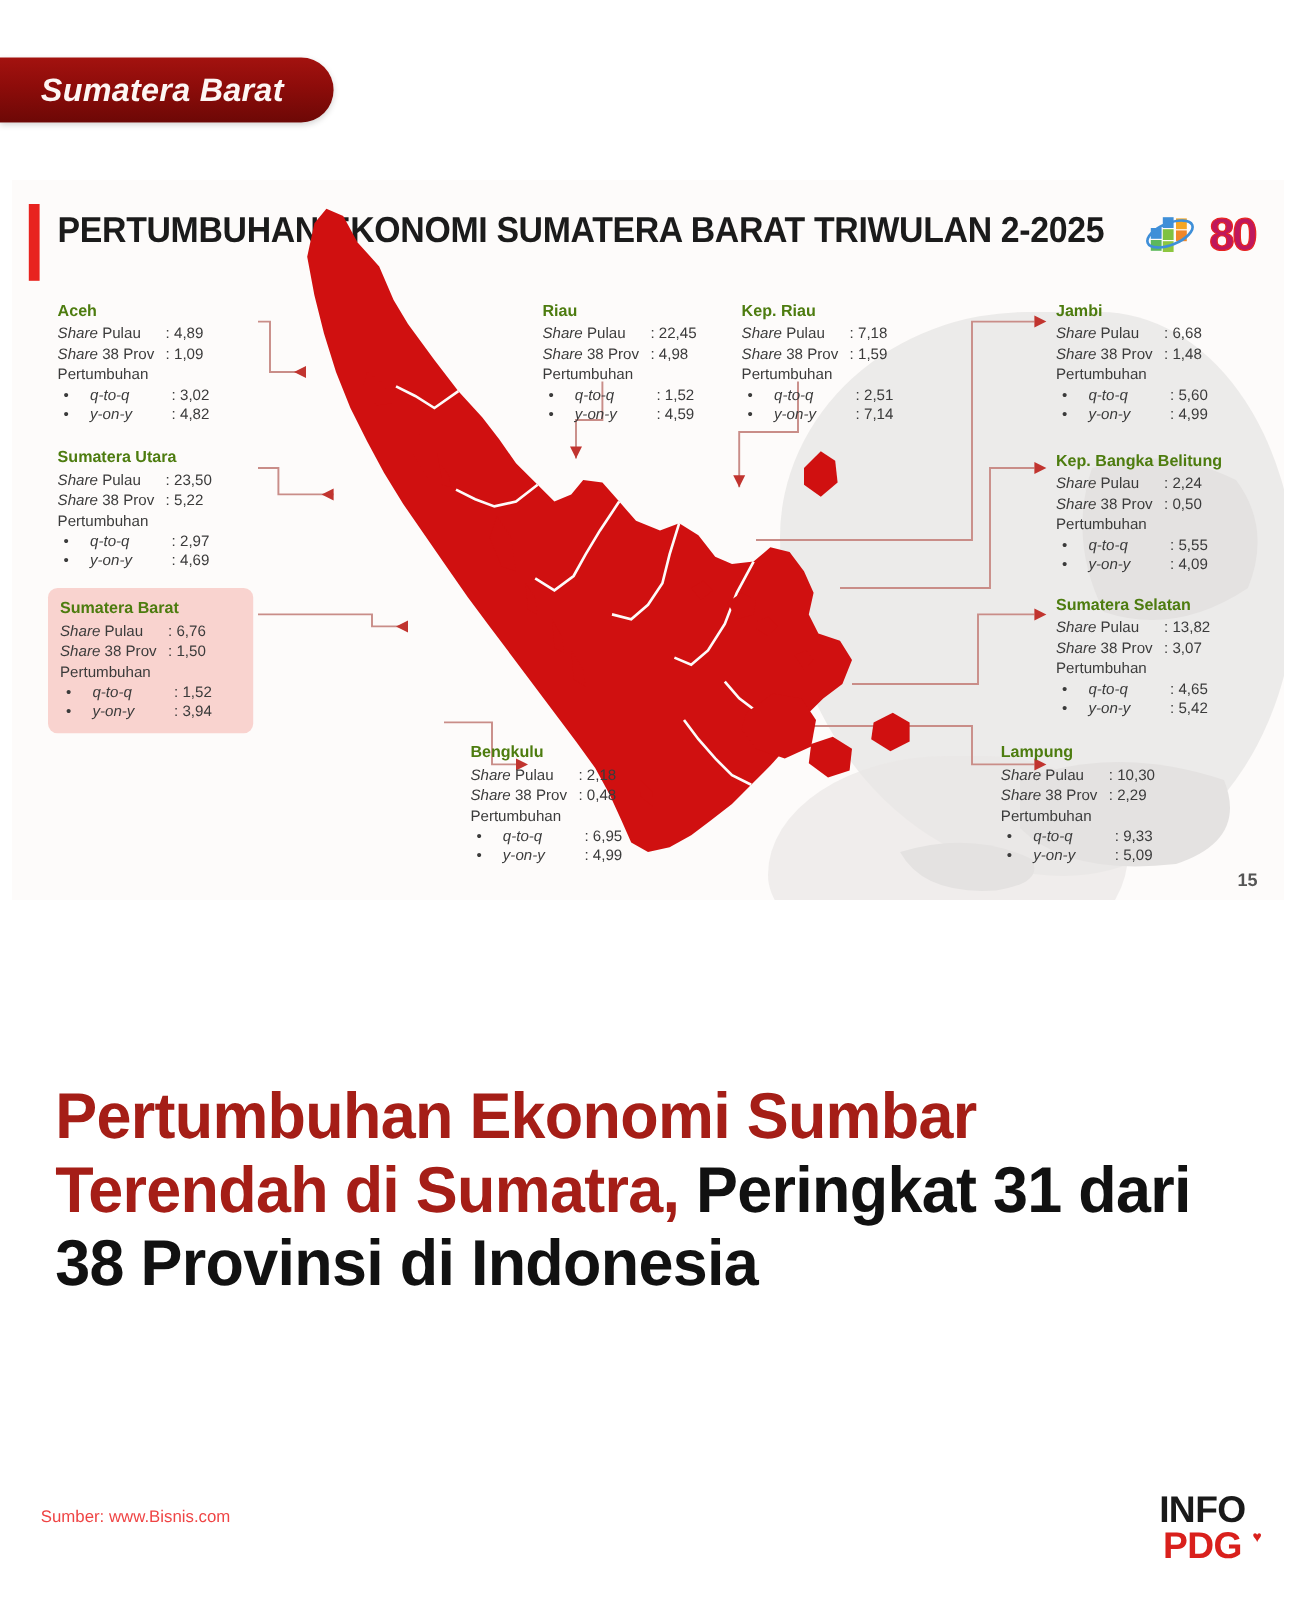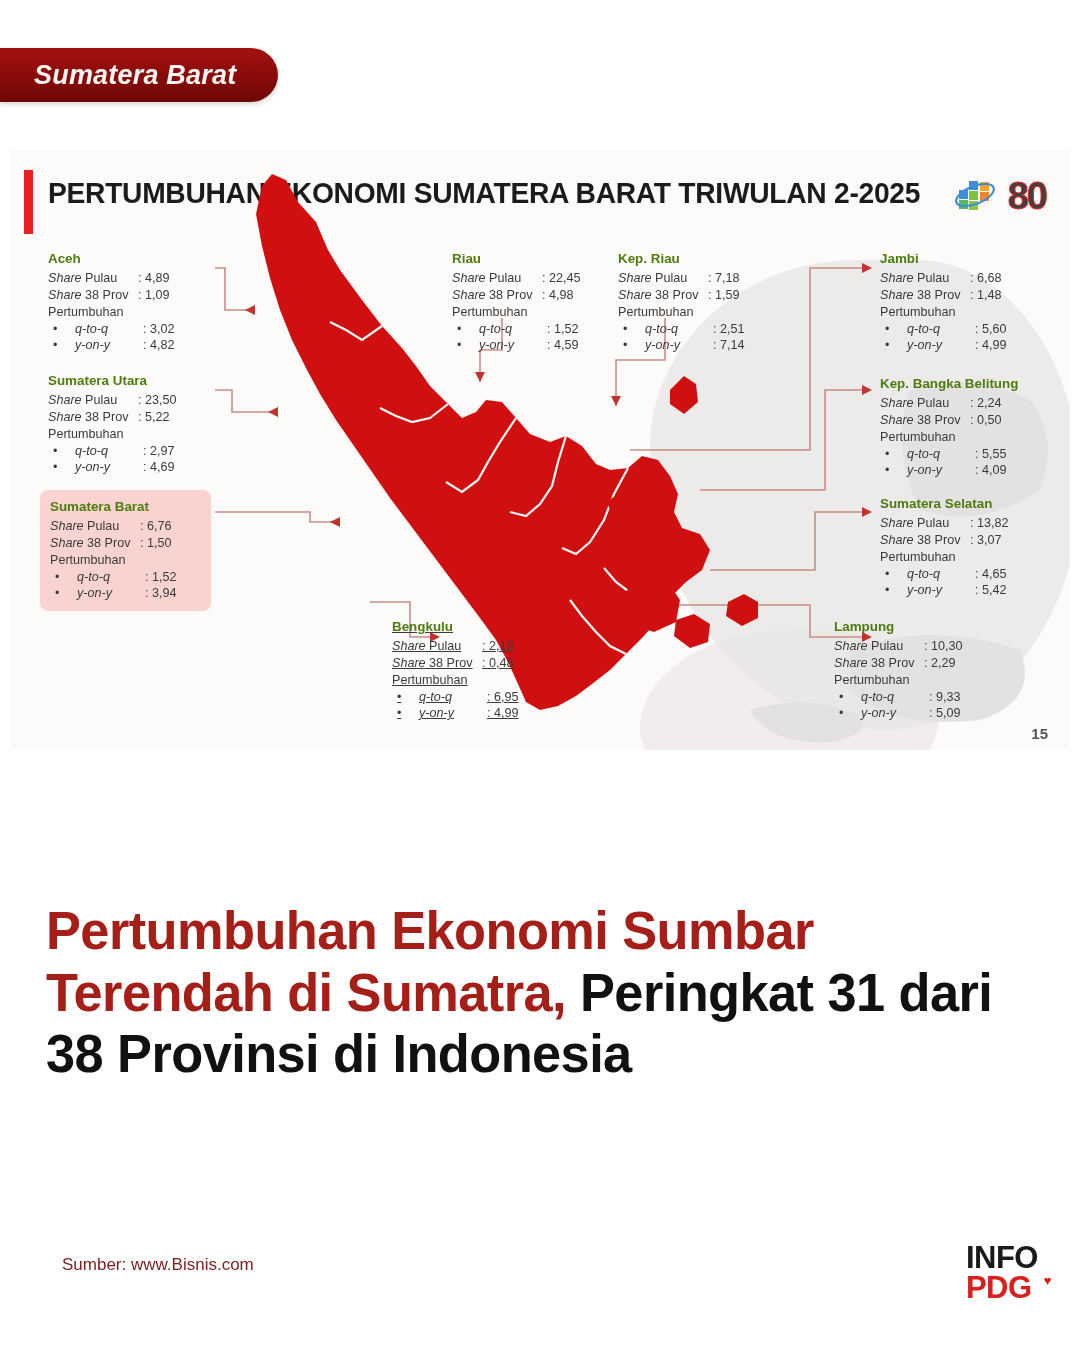--- a/index.html
+++ b/index.html
@@ -30,21 +30,21 @@
      background:#e9e7e6;opacity:.85;
      border-radius:48% 38% 45% 55% / 40% 48% 52% 60%;}
   .slide-bg-blob2{position:absolute;right:130px;bottom:-60px;width:300px;height:180px;
      background:#e9e7e6;opacity:.7;border-radius:50% 40% 45% 55% / 55% 45% 55% 45%;}
 
   .slide-title-bar{position:absolute;left:14px;top:20px;width:9px;height:64px;background:#e8231f;}
   .slide-title{position:absolute;left:38px;top:26px;font-size:30px;font-weight:bold;color:#1b1b1b;
      letter-spacing:-0.3px;transform:scaleX(.94);transform-origin:left center;white-space:nowrap;}
 
   .logos{position:absolute;right:24px;top:24px;display:flex;align-items:center;gap:10px;}
-  .eighty{font-size:38px;font-weight:bold;color:#404040;letter-spacing:-2px;
+  .eighty{font-size:38px;font-weight:bold;color:#be185d;letter-spacing:-2px;
      -webkit-text-stroke:1px #e8231f;}
   .page-num{position:absolute;right:22px;bottom:8px;font-size:15px;font-weight:bold;color:#555;}
 
   
   .map-layer{position:absolute;left:0;top:0;width:1060px;height:600px;}
 
   
   .blk{position:absolute;font-size:12.6px;color:#3b3b3b;line-height:1.34;}
   .blk .hd{color:#4d7c0f;font-weight:bold;font-size:13.4px;margin-bottom:2px;}
   .blk .row{display:flex;white-space:nowrap;}
@@ -66,23 +66,23 @@
 
   
   .headline{position:absolute;left:46px;top:900px;width:990px;
      font-size:54px;line-height:1.14;font-weight:bold;color:#111;
      letter-spacing:-.6px;transform:scaleX(.97);transform-origin:left top;}
   .headline .red{color:#a51e17;}
 
   .subtext{position:absolute;left:46px;top:1098px;width:975px;
      font-size:25px;line-height:1.38;color:#2b2b2b;}
 
-  .src-bottom{position:absolute;left:62px;top:1255px;font-size:17px;color:#7f1d1d;}
-
-  .infologo{position:absolute;right:42px;top:1243px;text-align:left;line-height:.96;}
+  .src-bottom{position:absolute;left:34px;top:1255px;font-size:14px;color:#ef4444;}
+
+  .infologo{position:absolute;right:42px;top:1243px;text-align:center;line-height:.96;}
   .infologo .l1{font-size:31px;font-weight:bold;color:#1a1a1a;letter-spacing:-.5px;}
   .infologo .l2{font-size:31px;font-weight:bold;color:#d9201c;letter-spacing:-.5px;position:relative;}
   .infologo .l2 .hrt{position:absolute;right:-13px;top:2px;font-size:13px;color:#d9201c;}
 </style>
 </head>
 <body>
 
 <div id="page">
 
   <div class="badge-wrap">
@@ -369,21 +369,21 @@
           <span class="bkey">q-to-q</span>
           <span class="bval">: <span>4,65</span></span>
         </div>
       <div class="bul">
           <span class="bdot">•</span>
           <span class="bkey">y-on-y</span>
           <span class="bval">: <span>5,42</span></span>
         </div>
     </div>
 
-    <div class="blk" style="left:382px;top:468px;text-decoration:underline;">
+    <div class="blk" style="left:382px;top:468px;">
       <div class="hd">Bengkulu</div>
       <div class="row">
           <span class="lbl"><i>Share</i> Pulau</span>
           <span class="val">: <span>2,18</span></span>
         </div>
       <div class="row">
           <span class="lbl"><i>Share</i> 38 Prov</span>
           <span class="val">: <span>0,48</span></span>
         </div>
       <div class="sub">Pertumbuhan</div>

